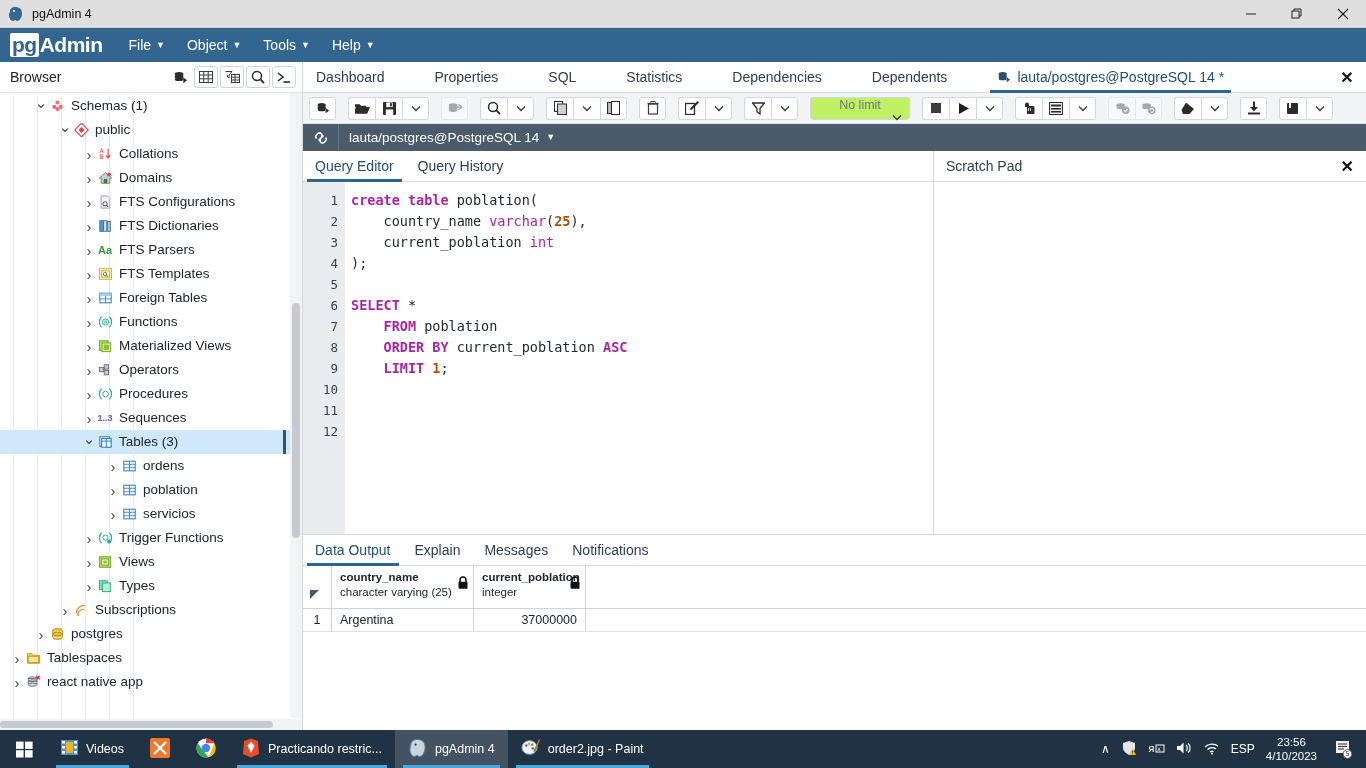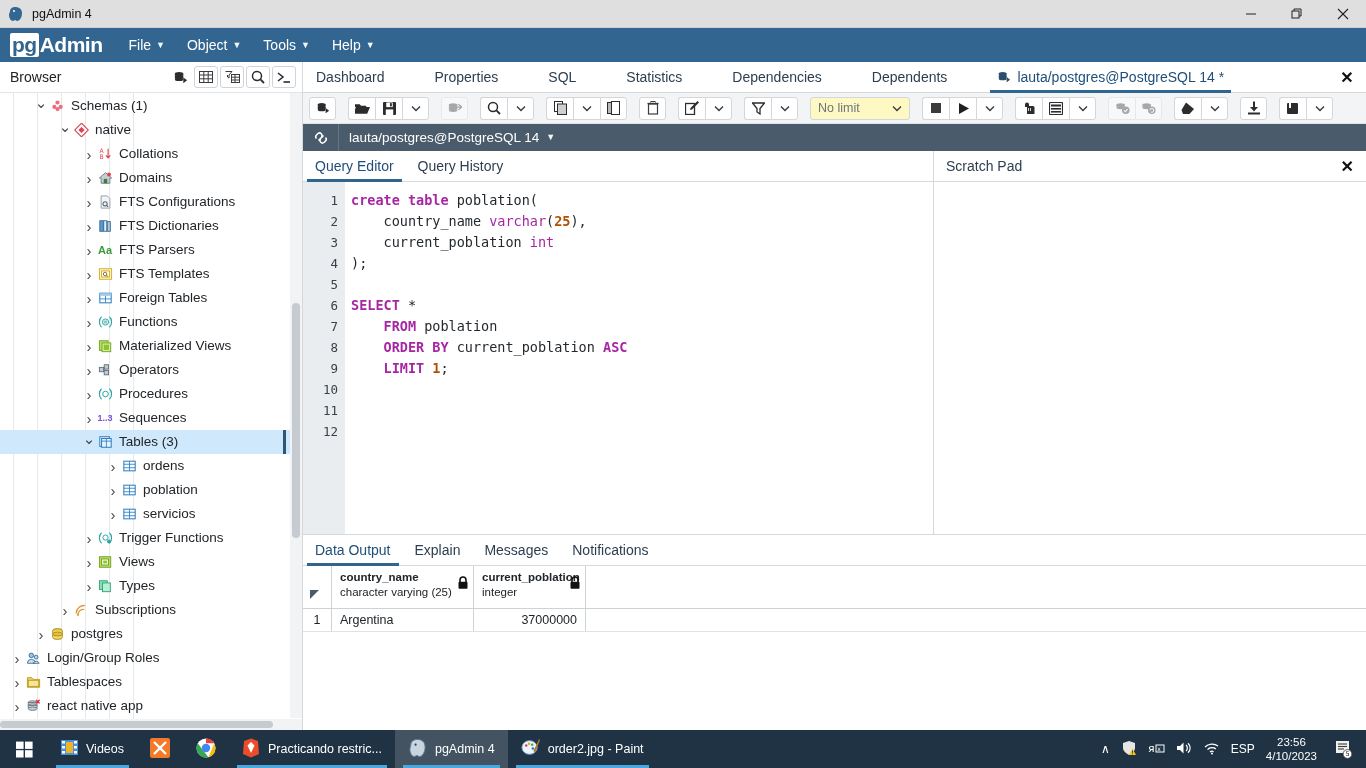--- a/index.html
+++ b/index.html
@@ -140,23 +140,23 @@
     height: 23px; min-width: 27px; border: 1px solid #d3d7db; background: #fff;
     border-radius: 3px; display: flex; align-items: center; justify-content: center;
     margin-right: 3px; padding: 0 4px; color: #212529;
   }
   .tbtn.dis { opacity: 0.38; }
   .tbtn.cap { border-radius: 3px 0 0 3px; margin-right: 0; border-right: none; }
   .tbtn.capend { border-radius: 0 3px 3px 0; }
   .tbtn.mid { border-radius: 0; margin-right: 0; border-right: none; }
   .tgap { width: 9px; }
   .tsel {
-    height: 23px; width: 100px; border: 1px solid #d3d7db; background: #fef9c3;
+    height: 23px; width: 100px; border: 1px solid #d3d7db; background: #bef264;
     border-radius: 3px; display: flex; align-items: center; padding: 0 7px;
-    font-size: 12.5px; color: #6c757d; margin-right: 3px;
+    font-size: 12.5px; color: #6c757d; margin-right: 3px; flex-direction: column;
   }
   .tsel .caret2 { margin-left: auto; font-size: 10px; color: #555; }
 
   
   .connbar {
     height: 27px; background: #4a5b6b; display: flex; align-items: center;
     color: #fff; font-size: 13.5px;
   }
   .connbar .cicon {
     width: 36px; display: flex; align-items: center; justify-content: center;
@@ -377,21 +377,21 @@
             <span class="tlabel">Schemas (1)</span>
           </div>
           <div class="trow">
             <span class="arr down" style="margin-left: 58px;"></span>
             <span class="ticon">
               <svg width="15" height="14" viewBox="0 0 16 16">
                 <rect x="2.5" y="2.5" width="11" height="11" transform="rotate(45 8 8)" fill="#fff" stroke="#e0404f" stroke-width="1.3"></rect>
                 <rect x="5.5" y="5.5" width="5" height="5" transform="rotate(45 8 8)" fill="#e0404f"></rect>
               </svg>
             </span>
-            <span class="tlabel">native</span>
+            <span class="tlabel">public</span>
           </div>
           <div class="trow">
             <span class="arr right" style="margin-left: 82px;"></span>
             <span class="ticon">
               <svg width="15" height="14" viewBox="0 0 16 16">
                 <text x="1" y="7" font-family="DejaVu Sans, sans-serif" font-size="7" fill="#e0404f">A</text>
                 <text x="1" y="14" font-family="DejaVu Sans, sans-serif" font-size="7" fill="#e0404f">B</text>
                 <path d="M11 2 L11 12 M8.5 9.5 L11 12.5 L13.5 9.5" fill="none" stroke="#e0404f" stroke-width="1.3"></path>
               </svg>
             </span>
@@ -610,32 +610,20 @@
           <div class="trow">
             <span class="arr right" style="margin-left: 34px;"></span>
             <span class="ticon">
               <svg width="15" height="14" viewBox="0 0 16 16">
                 <ellipse cx="8" cy="4" rx="5.5" ry="2.2" fill="#e3c23a" stroke="#a8891c"></ellipse>
                 <path d="M2.5 4 v8 a5.5 2.2 0 0 0 11 0 v-8" fill="#f0d666" stroke="#a8891c"></path>
                 <ellipse cx="8" cy="8" rx="5.5" ry="2.2" fill="#e3c23a" stroke="#a8891c"></ellipse>
               </svg>
             </span>
             <span class="tlabel">postgres</span>
-          </div>
-          <div class="trow">
-            <span class="arr right" style="margin-left: 10px;"></span>
-            <span class="ticon">
-              <svg width="15" height="14" viewBox="0 0 16 16">
-                <circle cx="5.5" cy="5" r="2.6" fill="#9fc4e0" stroke="#35689a"></circle>
-                <path d="M1 14 a4.5 4.5 0 0 1 9 0z" fill="#cfe2f0" stroke="#35689a"></path>
-                <circle cx="11" cy="7" r="2.2" fill="#c0d8ea" stroke="#35689a"></circle>
-                <path d="M7.5 14 a3.8 3.8 0 0 1 7 0z" fill="#e0edf6" stroke="#35689a"></path>
-              </svg>
-            </span>
-            <span class="tlabel">Login/Group Roles</span>
           </div>
           <div class="trow">
             <span class="arr right" style="margin-left: 10px;"></span>
             <span class="ticon">
               <svg width="15" height="14" viewBox="0 0 16 16">
                 <path d="M1 3 h5 l1.5 2 h7.5 v9 h-14z" fill="#f0cf5a" stroke="#b89a1d"></path>
                 <rect x="2" y="6" width="12" height="7" fill="#f8e598" stroke="#b89a1d"></rect>
               </svg>
             </span>
             <span class="tlabel">Tablespaces</span>

